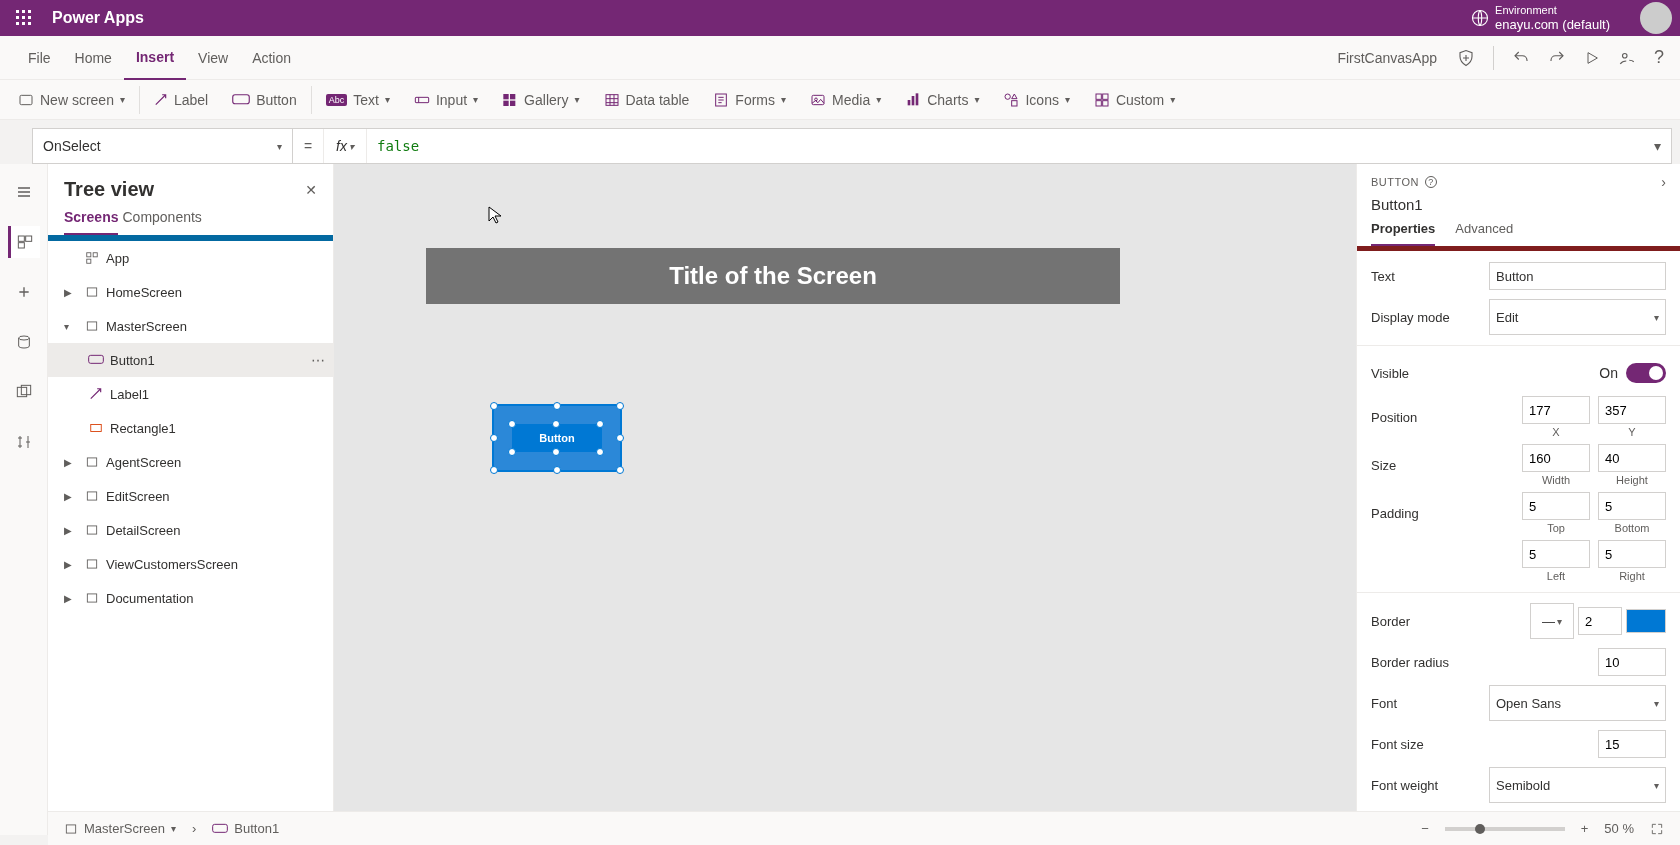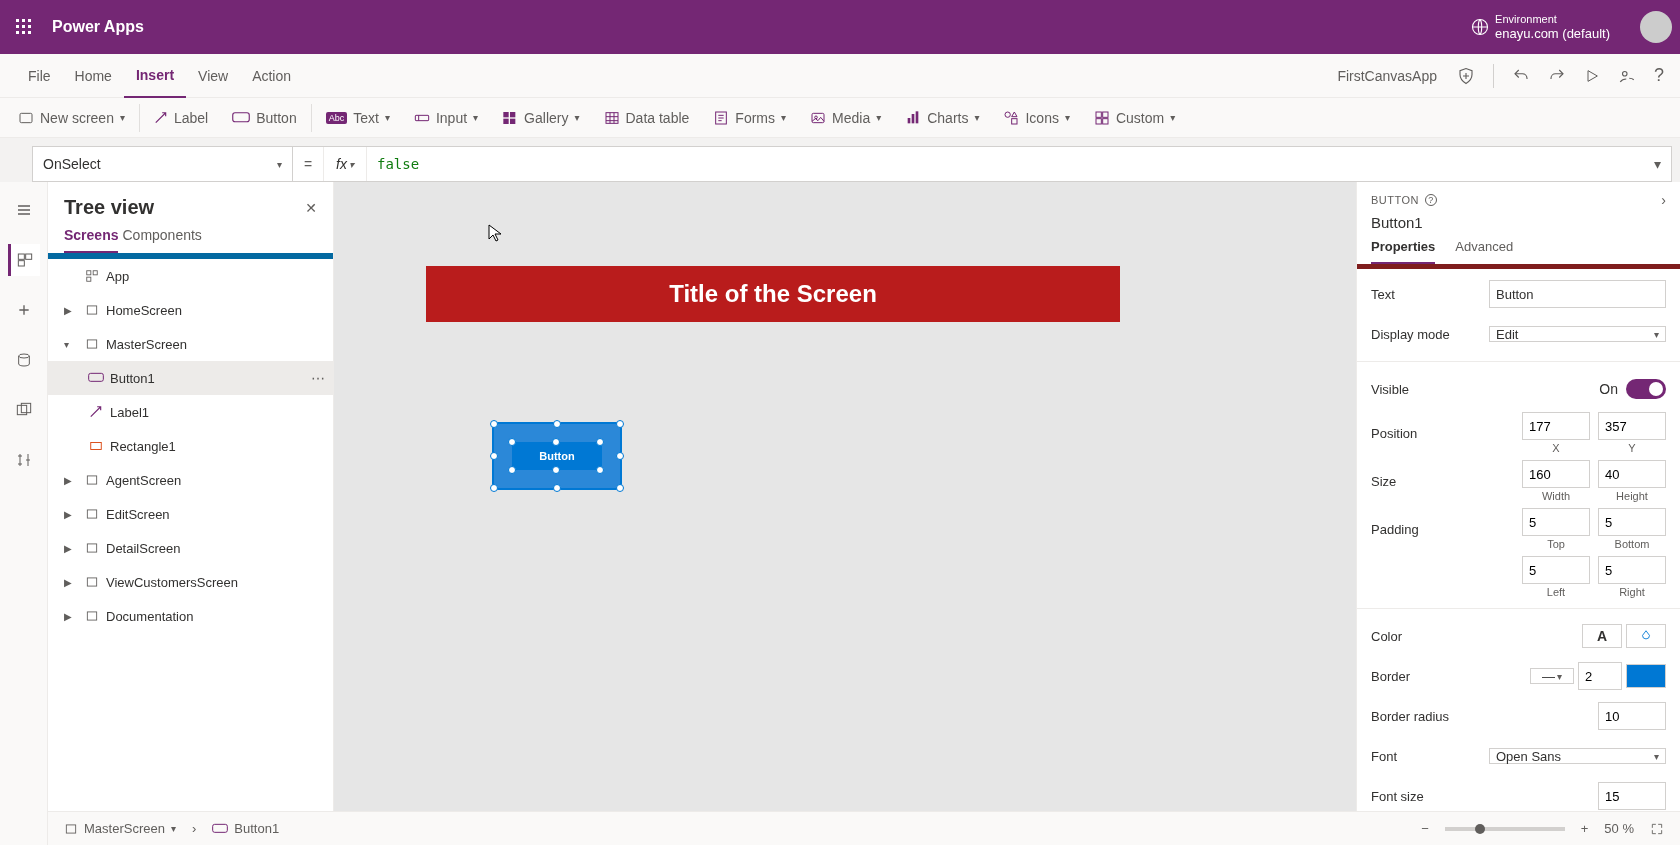--- a/index.html
+++ b/index.html
@@ -1,19 +1,19 @@
 <!DOCTYPE html>
 <html><head>
 <meta charset="utf-8">
 <style>
 * { box-sizing: border-box; margin: 0; padding: 0; font-family: "Segoe UI", Arial, sans-serif; }
 body { width: 1680px; height: 845px; background: #f3f2f1; overflow: hidden; font-size: 14px; color: #323130; }
 
 
-.topbar { height: 54px; background: #742774; display: flex; align-items: center; color: white; padding: 0 8px; }
+.topbar { height: 36px; background: #742774; display: flex; align-items: center; color: white; padding: 0 8px; }
 .waffle { width: 32px; height: 32px; display: flex; align-items: center; justify-content: center; cursor: pointer; }
 .brand { font-size: 16px; font-weight: 600; margin-left: 12px; }
 .tb-spacer { flex: 1; }
 .env { display: flex; flex-direction: column; font-size: 11px; margin-right: 20px; line-height: 1.2; }
 .env-name { font-size: 13px; }
 .env-icon { margin-right: 6px; }
 .env-wrap { display: flex; align-items: center; }
 .avatar { width: 32px; height: 32px; border-radius: 50%; background: #ccc; margin-left: 10px; }
 
 
@@ -58,38 +58,38 @@
 .tree-row { display:flex; align-items:center; height:34px; padding:0 8px 0 16px; cursor:pointer; gap:6px; }
 .tree-row.selected { background:#edebe9; }
 .tr-expand { width:14px; color:#605e5c; font-size:10px; }
 .tr-icon { width:16px; height:16px; display:flex; align-items:center; justify-content:center; }
 .tr-label { flex:1; white-space:nowrap; overflow:hidden; text-overflow:ellipsis; font-size:13px; }
 .tr-more { color:#605e5c; }
 .indent1 { padding-left: 40px; }
 
 .canvaswrap { flex:1; position:relative; background:#e6e6e6; }
 .canvas { position:absolute; left:92px; top:84px; width:694px; height:390px; background:#e6e6e6; }
-.screen-title { height:56px; background:#b91c1c; color:#fff; display:flex; align-items:center; justify-content:center; font-size:24px; font-weight:700; }
+.screen-title { height:56px; background:#737373; color:#fff; display:flex; align-items:center; justify-content:center; font-size:24px; font-weight:700; }
 .sel-outer { position:absolute; left:158px; top:240px; width:130px; height:68px; background:#2b88d8; border:2px solid #0078d4; }
 .sel-btn { position:absolute; left:18px; top:18px; width:90px; height:28px; background:#0078d4; color:#fff; font-size:11px; font-weight:600; display:flex; align-items:center; justify-content:center; border-radius:2px; }
 .handle { width:8px; height:8px; background:#fff; border:1px solid #0078d4; border-radius:50%; position:absolute; }
 .cursor { position:absolute; left:154px; top:42px; font-size:13px; pointer-events:none; }
 
 .propspane { width: 324px; background:#fff; border-left:1px solid #edebe9; display:flex; flex-direction:column; overflow:auto; }
 .pp-head { padding: 10px 14px 6px 14px; display:flex; align-items:center; justify-content:space-between; }
 .pp-type { font-size:11px; color:#605e5c; letter-spacing:0.5px; display:flex; align-items:center; gap:6px; }
 .pp-name { padding: 0 14px 8px 14px; font-size:15px; }
 .pp-tabs { display:flex; gap:20px; padding:0 14px; border-bottom:5px solid #7f1d1d; }
 .pp-tab { padding-bottom:8px; color:#605e5c; cursor:pointer; font-size:13px; }
 .pp-tab.active { color:#323130; border-bottom:2px solid #742774; font-weight:600; }
 .pp-body { padding: 8px 14px; display:flex; flex-direction:column; gap:6px; }
 .pp-row { display:flex; align-items:center; min-height:34px; gap:8px; }
 .pp-label { width:110px; font-size:13px; color:#323130; }
 .pp-input { flex:1; height:28px; border:1px solid #d2d0ce; padding:0 6px; font-size:13px; display:flex; align-items:center; background:#fff; }
-.pp-select { flex:1; height:16px; border:1px solid #d2d0ce; padding:0 6px; font-size:13px; display:flex; align-items:center; justify-content:space-between; background:#fff; }
+.pp-select { flex:1; height:36px; border:1px solid #d2d0ce; padding:0 6px; font-size:13px; display:flex; align-items:center; justify-content:space-between; background:#fff; }
 .toggle { width:40px; height:20px; background:#742774; border-radius:10px; position:relative; }
 .toggle::after { content:""; width:14px; height:14px; background:#fff; border-radius:50%; position:absolute; right:3px; top:3px; }
 .pp-half { width:68px; height:28px; border:1px solid #d2d0ce; padding:0 6px; font-size:13px; }
 .pp-sublabel { font-size:11px; color:#605e5c; text-align:center; }
 .pp-halves { display:flex; gap:8px; margin-left:auto; }
 .pp-halves-col { display:flex; flex-direction:column; align-items:center; gap:2px; }
 .pp-sep { border-top:1px solid #edebe9; margin:4px -14px; }
 .color-a { width:40px; height:24px; border:1px solid #d2d0ce; display:flex; align-items:center; justify-content:center; font-weight:600; }
 .fill-sw { width:40px; height:24px; border:1px solid #d2d0ce; display:flex; align-items:center; justify-content:center; background:#fff; }
 .border-sw { width:40px; height:24px; background:#0078d4; border:1px solid #d2d0ce; }
@@ -552,31 +552,20 @@
               <span class="pp-sublabel">Left</span>
             </div>
           <div class="pp-halves-col">
               <input class="pp-half" value="5" style="">
               <span class="pp-sublabel">Right</span>
             </div>
         </div>
       </div>
       <div class="pp-sep"></div>
       <div class="pp-row">
-        <div class="pp-label">Color</div>
-        <div style="flex:1;display:flex;justify-content:flex-end;gap:4px;">
-          <div class="color-a">A</div>
-          <div class="fill-sw">
-              <svg width="14" height="14" viewBox="0 0 24 24" fill="none" stroke="#0078d4" stroke-width="1.5">
-                <path d="M12 3l6 8a6 6 0 11-12 0z"></path>
-              </svg>
-            </div>
-        </div>
-      </div>
-      <div class="pp-row">
         <div class="pp-label">Border</div>
         <div style="flex:1;display:flex;justify-content:flex-end;gap:4px;align-items:center;">
           <div class="pp-select" style="flex:0 0 44px;justify-content:center">— <span class="chevdown" style="margin-left:2px">▾</span></div>
           <input class="pp-half" style="width: 44px;" value="2">
           <div class="border-sw"></div>
         </div>
       </div>
       <div class="pp-row">
         <div class="pp-label">Border radius</div>
         <input class="pp-half" style="flex: 0 0 68px; margin-left: auto;" value="10">

